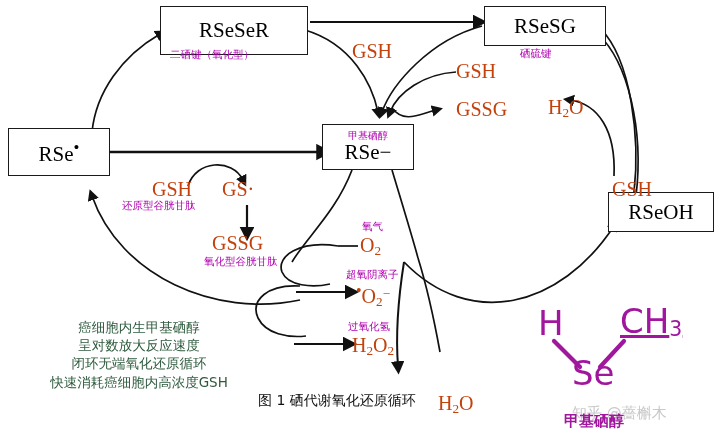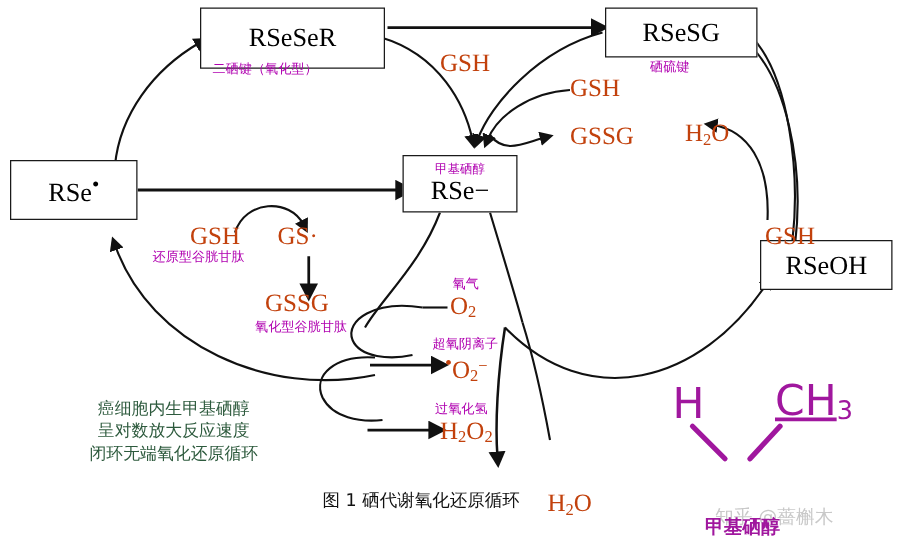--- a/index.html
+++ b/index.html
@@ -238,29 +238,31 @@
 
   <div class="cn-label" style="left:348px; top:320px;">过氧化氢</div>
   <div class="species" style="left:352px; top:334px;"><span>H</span><sub>2</sub><span>O</span><sub>2</sub></div>
 
   <div class="species" style="left:438px; top:392px;"><span>H</span><sub>2</sub><span>O</span></div>
 
   <div class="green-block" style="left:26px; top:318px; width:226px;text-align:center;">
     <div>癌细胞内生甲基硒醇</div>
     <div>呈对数放大反应速度</div>
     <div>闭环无端氧化还原循环</div>
+    <div>快速消耗癌细胞内高浓度GSH</div>
   </div>
 
   <svg class="layer" viewBox="0 0 720 444">
     <g stroke="#a0179e" stroke-width="4.2" stroke-linecap="round" fill="none">
       <path d="M554,341 L580,367"></path>
       <path d="M624,341 L600,367"></path>
     </g>
   </svg>
   <div class="struct-atom" style="left:538px; top:306px;">H</div>
+  <div class="struct-atom" style="left:572px; top:356px;">Se</div>
   <div class="struct-atom" style="left:620px; top:304px;text-decoration:underline;"><span>CH</span><sub>3</sub></div>
   <div class="struct-caption" style="left:564px; top:412px;">甲基硒醇</div>
 
   <div class="watermark" style="left:572px; top:404px;">知乎 @薔槲木</div>
 
   <div class="caption" style="left:258px; top:392px;">图 1  硒代谢氧化还原循环</div>
 
 </div>
 
 </body></html>

